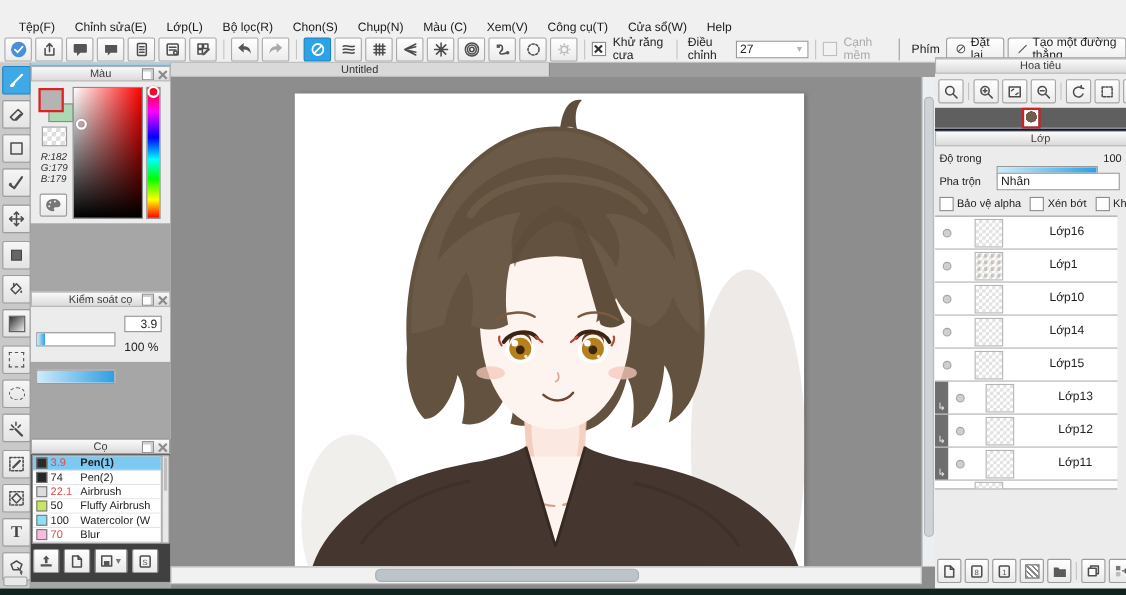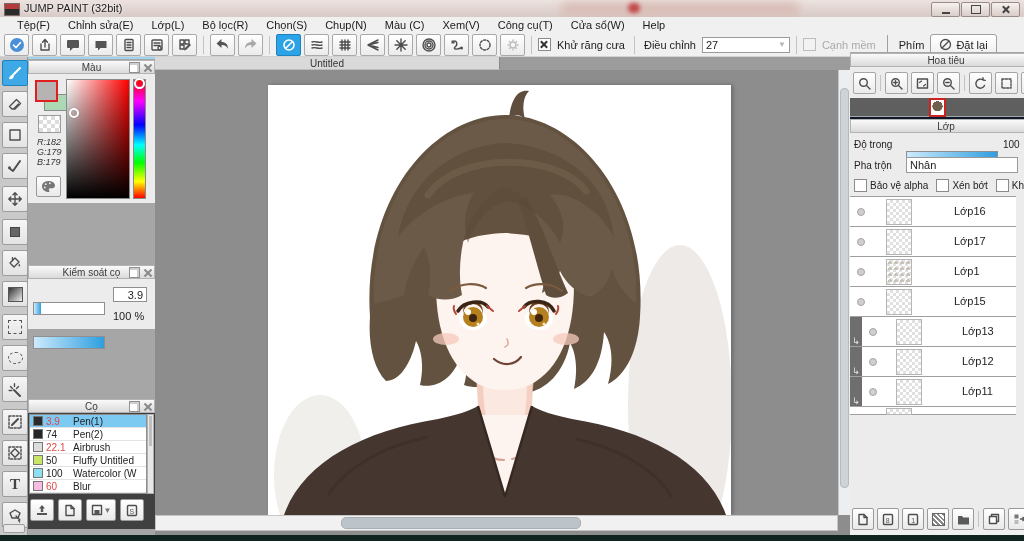--- a/index.html
+++ b/index.html
@@ -102,37 +102,20 @@
   svg{display:block;}
   .ic{stroke:#4d4d4d;fill:none;stroke-width:1.4;stroke-linecap:round;stroke-linejoin:round;}
   .icf{fill:#555;stroke:none;}
   .icw{stroke:#fff;fill:none;stroke-width:1.6;stroke-linecap:round;}
 </style>
 </head>
 <body>
 
 <div class="stage">
 
-  <div class="abs titlebar">
-    <div class="abs tb-blob1"></div>
-    <div class="abs tb-blob2"></div>
-    <div class="abs app-ic"></div>
-    <span class="abs app-title">JUMP PAINT (32bit)</span>
-    <div class="winctl">
-      <div class="wbtn">
-          <span class="g-min"></span>
-        </div>
-      <div class="wbtn">
-          <span class="g-max"></span>
-        </div>
-      <div class="wbtn">
-          <span class="g-x"></span>
-        </div>
-    </div>
-  </div>
 
   <div class="abs menubar">
     <span class="mitem">Tệp(F)</span>
     <span class="mitem">Chỉnh sửa(E)</span>
     <span class="mitem">Lớp(L)</span>
     <span class="mitem">Bộ lọc(R)</span>
     <span class="mitem">Chọn(S)</span>
     <span class="mitem">Chụp(N)</span>
     <span class="mitem">Màu (C)</span>
     <span class="mitem">Xem(V)</span>
@@ -262,20 +245,26 @@
     <span class="tlabel dis">Cạnh mềm</span>
     <div class="tsep2"></div>
     <span class="tlabel">Phím</span>
     <div class="cmdbtn">
       <svg width="13" height="13" viewBox="0 0 14 14" class="ic" stroke="#5a7c96">
           <circle cx="7" cy="7" r="5.4"></circle>
           <path d="M3.3 10.7 L10.7 3.3"></path>
         </svg>
       <span>Đặt lại</span>
     </div>
+    <div class="cmdbtn">
+      <svg width="13" height="13" viewBox="0 0 14 14" class="ic">
+          <path d="M2 12 L12 2"></path>
+        </svg>
+      <span>Tạo một đường thẳng</span>
+    </div>
   </div>
 
   <div class="abs ltools">
     <div class="tool on" style="top:3px">
         <svg width="16" height="16" viewBox="0 0 16 16" class="icw">
           <path d="M3 13 C6 10 9 7 13 3 M3 13 C4.5 13.5 5.5 12.5 5.8 11.2" stroke-width="2"></path>
         </svg>
       </div>
     <div class="tool" style="top:34px">
         <svg width="16" height="16" viewBox="0 0 16 16" class="ic">
@@ -406,45 +395,45 @@
         <span>Cọ</span>
         <span class="pops">
             <span class="ic-pop"></span>
             <span class="ic-close"></span>
           </span>
       </div>
       <div class="abs" style="left:1px;top:15px;width:118px;height:80px;background:#fff;border:1px solid #8f8f8f;box-sizing:border-box">
         <div class="brow sel">
             <span class="bsw" style="background: rgb(43, 43, 43);"></span>
             <span class="bsz mod">3.9</span>
-            <span class="bnm" style="font-weight:normal">Pen(1)</span>
+            <span class="bnm" style="font-weight:bold">Pen(1)</span>
           </div>
         <div class="brow">
             <span class="bsw" style="background: rgb(38, 38, 38);"></span>
             <span class="bsz">74</span>
             <span class="bnm">Pen(2)</span>
           </div>
         <div class="brow">
             <span class="bsw" style="background: rgb(220, 220, 220);"></span>
             <span class="bsz mod">22.1</span>
             <span class="bnm">Airbrush</span>
           </div>
         <div class="brow">
             <span class="bsw" style="background: rgb(201, 229, 102);"></span>
             <span class="bsz">50</span>
-            <span class="bnm">Fluffy Untitled</span>
+            <span class="bnm">Fluffy Airbrush</span>
           </div>
         <div class="brow">
             <span class="bsw" style="background: rgb(143, 223, 242);"></span>
             <span class="bsz">100</span>
             <span class="bnm">Watercolor (W</span>
           </div>
         <div class="brow">
             <span class="bsw" style="background: rgb(248, 188, 226);"></span>
-            <span class="bsz mod">60</span>
+            <span class="bsz mod">70</span>
             <span class="bnm">Blur</span>
           </div>
       </div>
       <div class="abs" style="left:119px;top:15px;width:7px;height:80px;background:#e8e8e8;border:1px solid #b0b0b0;box-sizing:border-box">
           <div style="margin:1px;width:3px;height:30px;background:#bfbfbf"></div>
         </div>
       <div class="abs" style="left:2px;top:100px;display:flex;gap:4px">
         <div class="minibtn">
             <svg width="14" height="13" viewBox="0 0 14 13">
               <path d="M7 1 L10 4.5 L8.2 4.5 L8.2 8 L5.8 8 L5.8 4.5 L4 4.5 z" fill="#555"></path>
@@ -627,27 +616,32 @@
       </div>
 
       <div class="abs" style="left:0;top:77px;width:166px;height:308px;overflow:hidden;border-top:1px solid #9f9f9f">
         <div class="lrow">
             <span class="ldot"></span>
             <span class="lthumb checker-s"></span>
             <span class="lname">Lớp16</span>
           </div>
         <div class="lrow">
             <span class="ldot"></span>
-            <span class="lthumb checker-s"></span>
-            <span class="lname">Lớp17</span>
+            <span class="lthumb checker-s" style="background-image:radial-gradient(circle at 50% 45%, #c9c2b8 0 38%, transparent 40%),linear-gradient(45deg,#e0e0e0 25%,transparent 25%,transparent 75%,#e0e0e0 75%),linear-gradient(45deg,#e0e0e0 25%,transparent 25%,transparent 75%,#e0e0e0 75%)"></span>
+            <span class="lname">Lớp1</span>
           </div>
         <div class="lrow">
             <span class="ldot"></span>
-            <span class="lthumb checker-s" style="background-image:radial-gradient(circle at 50% 45%, #c9c2b8 0 38%, transparent 40%),linear-gradient(45deg,#e0e0e0 25%,transparent 25%,transparent 75%,#e0e0e0 75%),linear-gradient(45deg,#e0e0e0 25%,transparent 25%,transparent 75%,#e0e0e0 75%)"></span>
-            <span class="lname">Lớp1</span>
+            <span class="lthumb checker-s"></span>
+            <span class="lname">Lớp10</span>
+          </div>
+        <div class="lrow">
+            <span class="ldot"></span>
+            <span class="lthumb checker-s"></span>
+            <span class="lname">Lớp14</span>
           </div>
         <div class="lrow">
             <span class="ldot"></span>
             <span class="lthumb checker-s"></span>
             <span class="lname">Lớp15</span>
           </div>
         <div class="lrow clip">
             <span class="clipbar">↳</span>
             <span class="ldot"></span>
             <span class="lthumb checker-s"></span>

